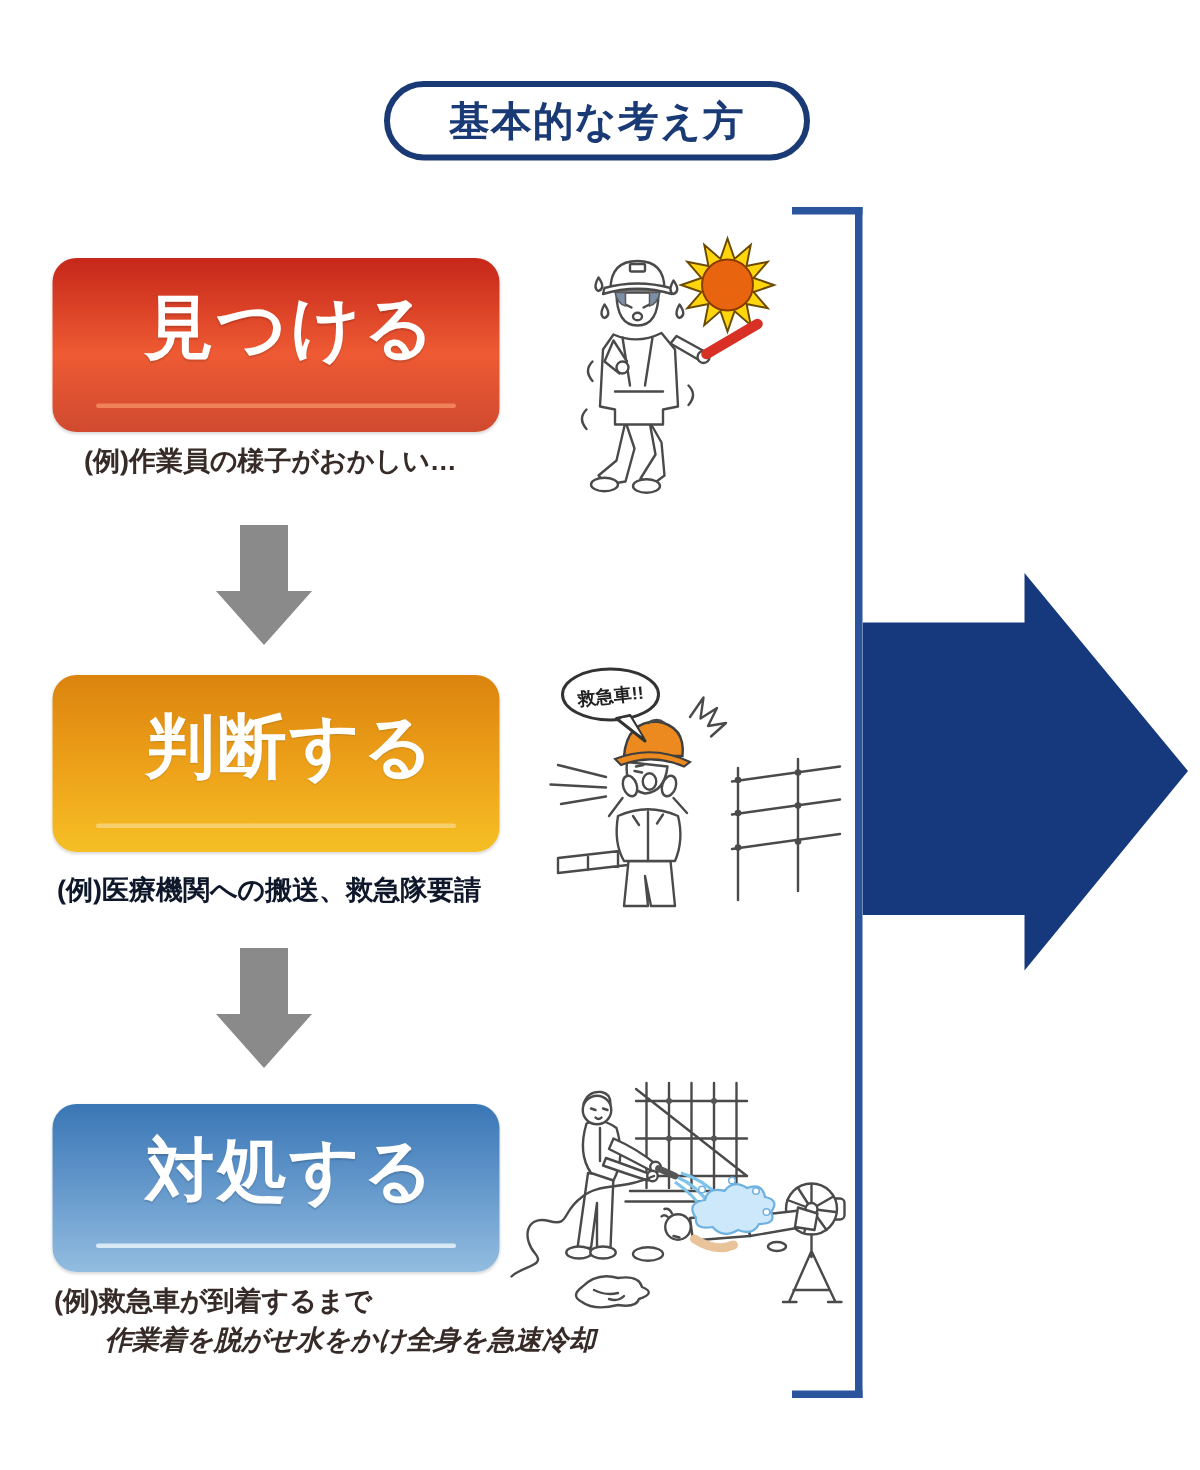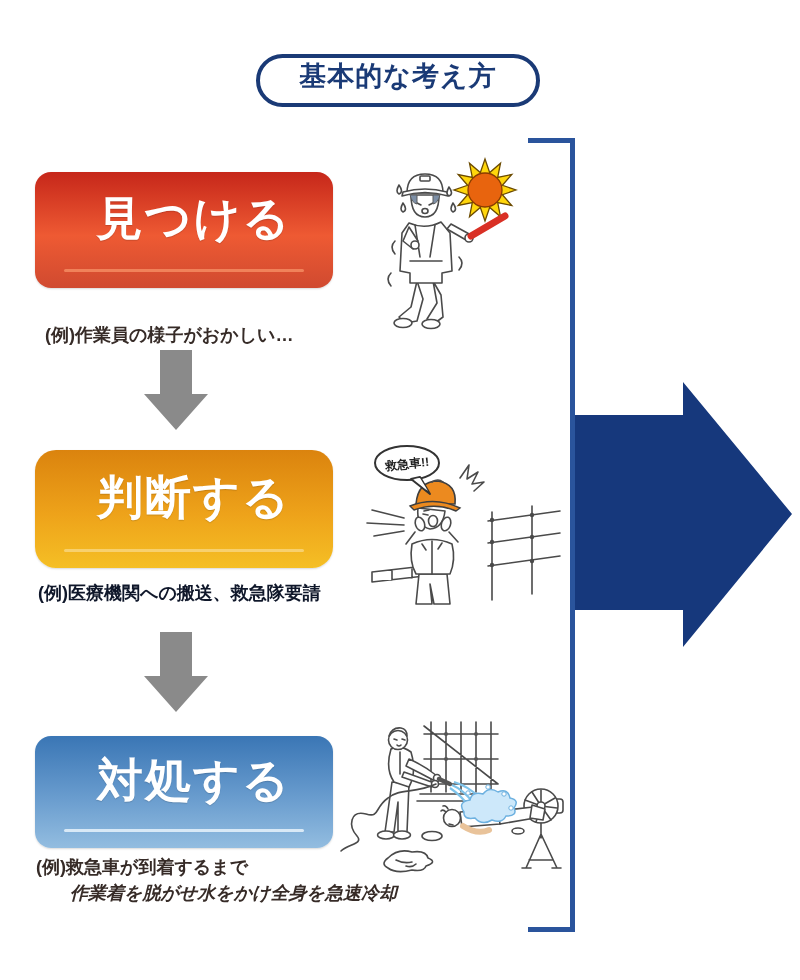--- a/index.html
+++ b/index.html
@@ -2,38 +2,38 @@
 <html><head>
 <meta charset="utf-8">
 <style>
   html,body{margin:0;padding:0;background:#ffffff;}
   body{font-family:"Liberation Sans","DejaVu Sans",sans-serif;}
   .canvas{position:relative;width:800px;height:980px;background:#ffffff;overflow:hidden;}
 
   
   .title-pill{position:absolute;left:256px;top:54px;width:284px;height:53px;
     border:4px solid #1a3a76;border-radius:30px;box-sizing:border-box;
-    display:flex;align-items:flex-start;justify-content:center;background:#fff;}
+    display:flex;align-items:center;justify-content:center;background:#fff;}
   .title-pill span{font-size:27px;font-weight:bold;color:#1a3a76;letter-spacing:1px;}
 
   
   .step-box{position:absolute;left:35px;width:278px;border-radius:16px;
     display:flex;align-items:center;justify-content:center;
     box-shadow:0 1px 2px rgba(0,0,0,.15);padding-left:20px;}
   .step-box .step-label{font-size:46px;font-weight:bold;color:#ffffff;
     letter-spacing:2px;margin-bottom:22px;text-shadow:0 1px 1px rgba(0,0,0,.15);}
   .step-underline{position:absolute;left:50%;transform:translateX(-50%);
     bottom:16px;width:240px;height:3px;border-radius:2px;}
   #box-find{top:172px;height:116px;}
   #box-judge{top:450px;height:118px;}
   #box-treat{top:736px;height:112px;text-align:center;}
 
   
   .example{position:absolute;font-size:18px;font-weight:bold;line-height:26px;}
-  #ex-find{left:45px;top:294px;margin-top:28px;}
+  #ex-find{left:56px;top:294px;}
   #ex-judge{left:38px;top:580px;}
   #ex-treat{left:36px;top:854px;}
   .example .indent{padding-left:34px;display:block;font-style:italic;}
 
   
   .flow-arrow{position:absolute;left:144px;}
   #flow-arrow-1{top:350px;}
   #flow-arrow-2{top:632px;}
 
   
@@ -77,21 +77,21 @@
     <div class="step-underline" style="background: rgb(240, 130, 90);"></div>
   </div>
   <div class="example" id="ex-find" style="color: rgb(54, 43, 39);">
     <span>(例)作業員の様子がおかしい…</span>
   </div>
 
   <svg class="flow-arrow" id="flow-arrow-1" width="64" height="80" viewBox="0 0 64 80">
     <polygon points="16,0 48,0 48,44 64,44 32,80 0,44 16,44" style="fill: rgb(138, 138, 138);"></polygon>
   </svg>
 
-  <div class="step-box" id="box-judge" style="background: linear-gradient(rgb(219, 131, 14) 0%, rgb(238, 163, 26) 55%, rgb(245, 191, 37) 100%); border-radius: 21px;">
+  <div class="step-box" id="box-judge" style="background: linear-gradient(rgb(219, 131, 14) 0%, rgb(238, 163, 26) 55%, rgb(245, 191, 37) 100%);">
     <span class="step-label">判断する</span>
     <div class="step-underline" style="background: rgb(247, 208, 110);"></div>
   </div>
   <div class="example" id="ex-judge" style="color: #0f172a;">
     <span>(例)医療機関への搬送、救急隊要請</span>
   </div>
 
   <svg class="flow-arrow" id="flow-arrow-2" width="64" height="80" viewBox="0 0 64 80">
     <polygon points="16,0 48,0 48,44 64,44 32,80 0,44 16,44" style="fill: rgb(138, 138, 138);"></polygon>
   </svg>

